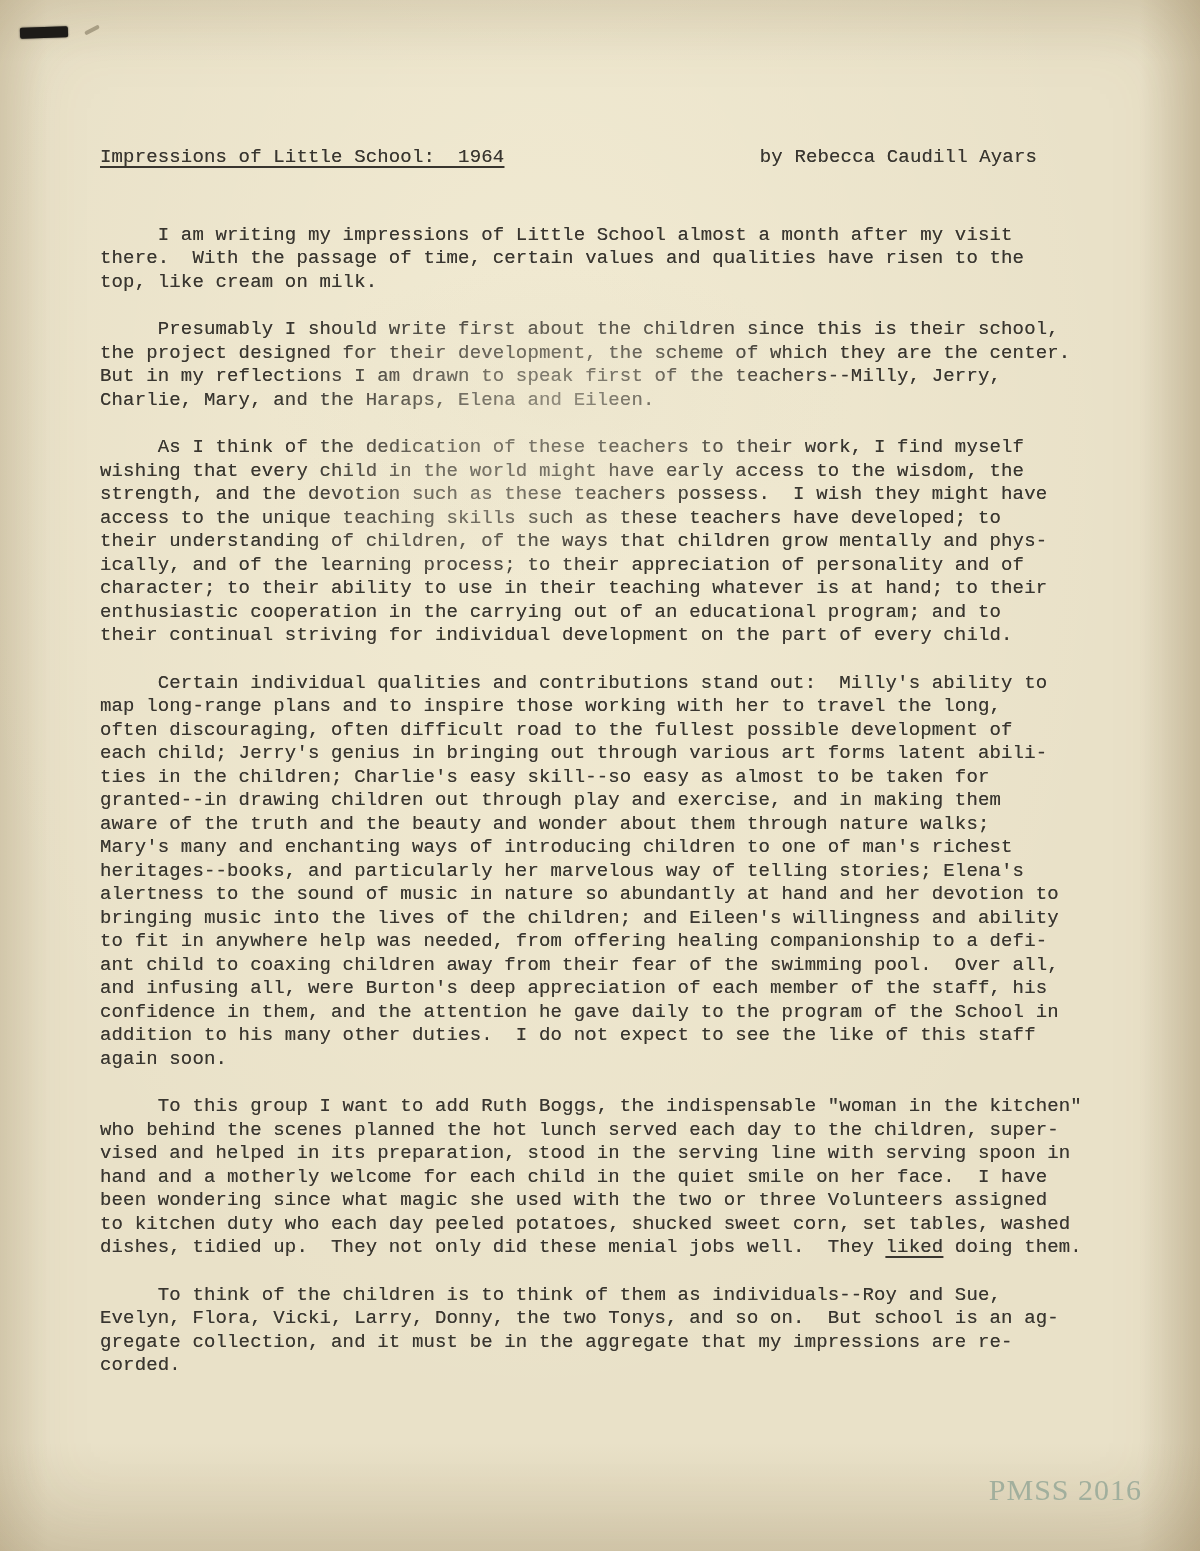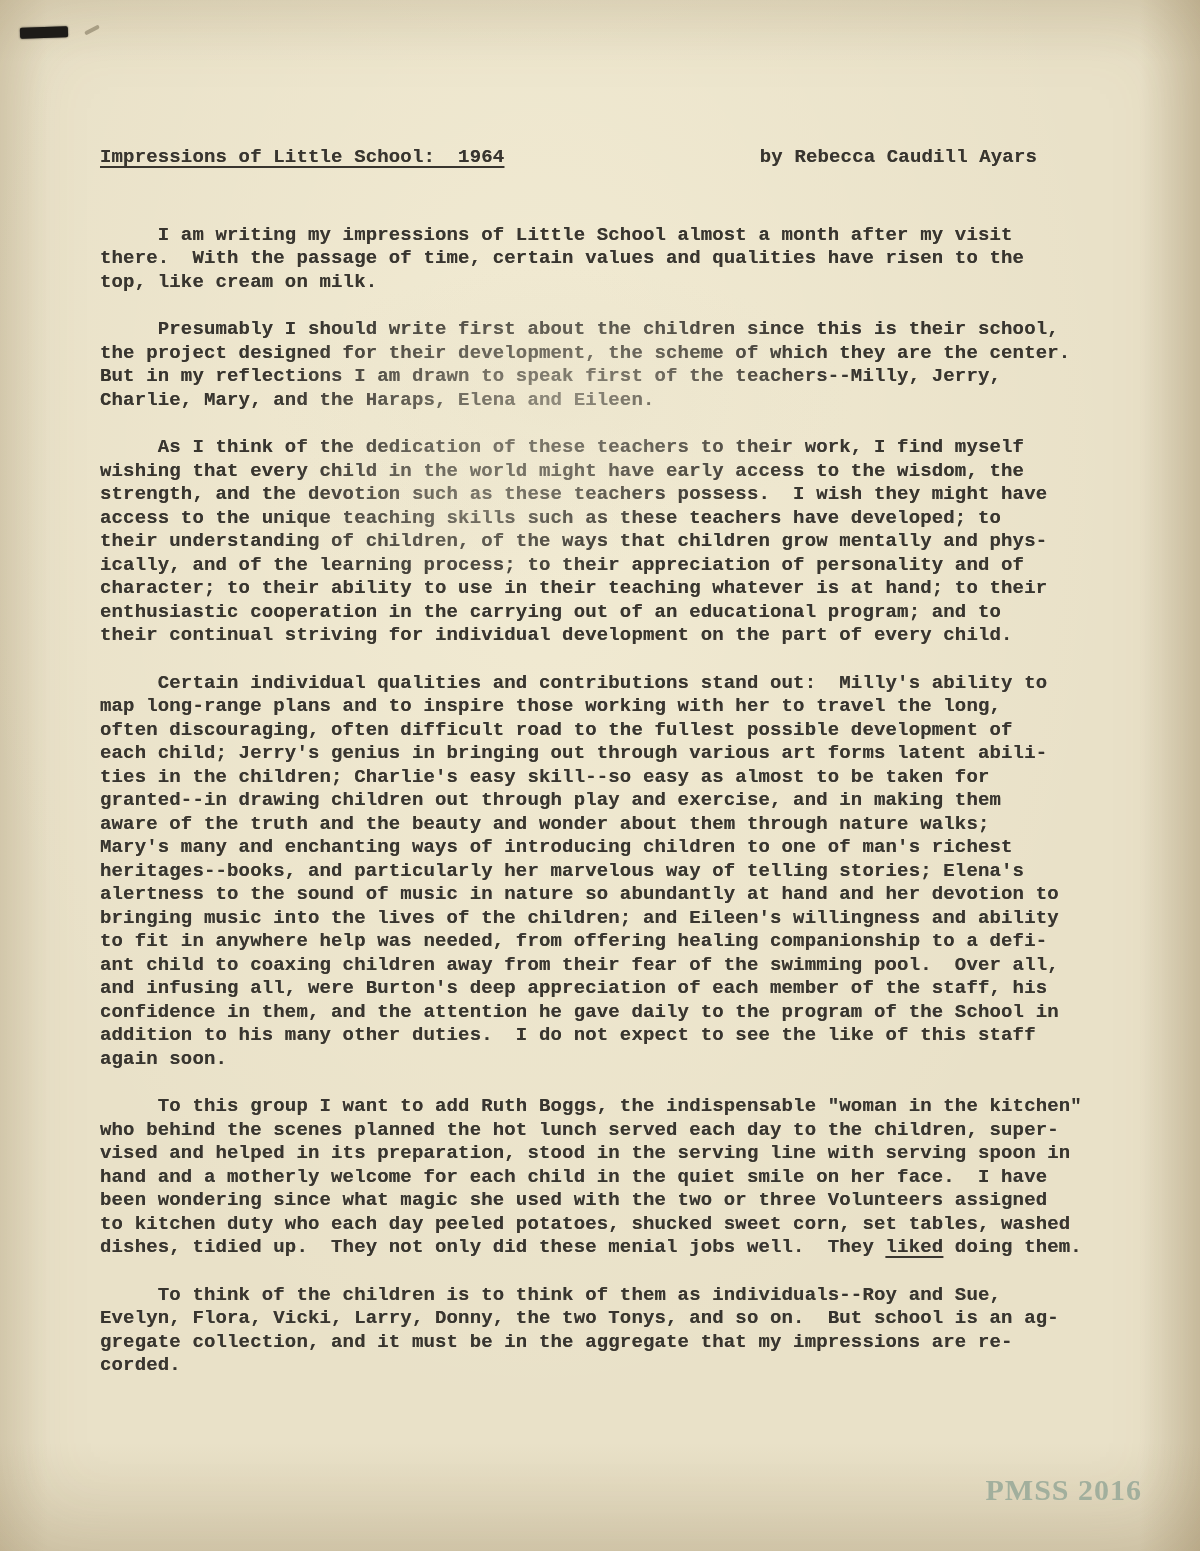--- a/index.html
+++ b/index.html
@@ -15,21 +15,20 @@
     overflow: hidden;
     background-color: #e9e1c8;
     background-image:
       radial-gradient(ellipse at 45% 30%, rgba(255, 250, 228, 0.40), rgba(255,250,228,0) 62%),
       linear-gradient(to left,  rgba(146, 124, 84, 0.30), rgba(146,124,84,0) 5%),
       linear-gradient(to right, rgba(146, 124, 84, 0.16), rgba(146,124,84,0) 4%),
       linear-gradient(to top,   rgba(146, 124, 84, 0.20), rgba(146,124,84,0) 7%),
       linear-gradient(to bottom,rgba(160, 140, 100, 0.14), rgba(160,140,100,0) 4%);
     box-shadow: inset 0 0 90px rgba(120, 100, 60, 0.18);
     font-family: "Liberation Mono", "DejaVu Sans Mono", monospace;
-    font-weight: bold;
   }
   .corner-mark {
     position: absolute;
     left: 20px;
     top: 27px;
     width: 48px;
     height: 11px;
     background: #1d1b18;
     border-radius: 2px;
     transform: rotate(-2deg);

